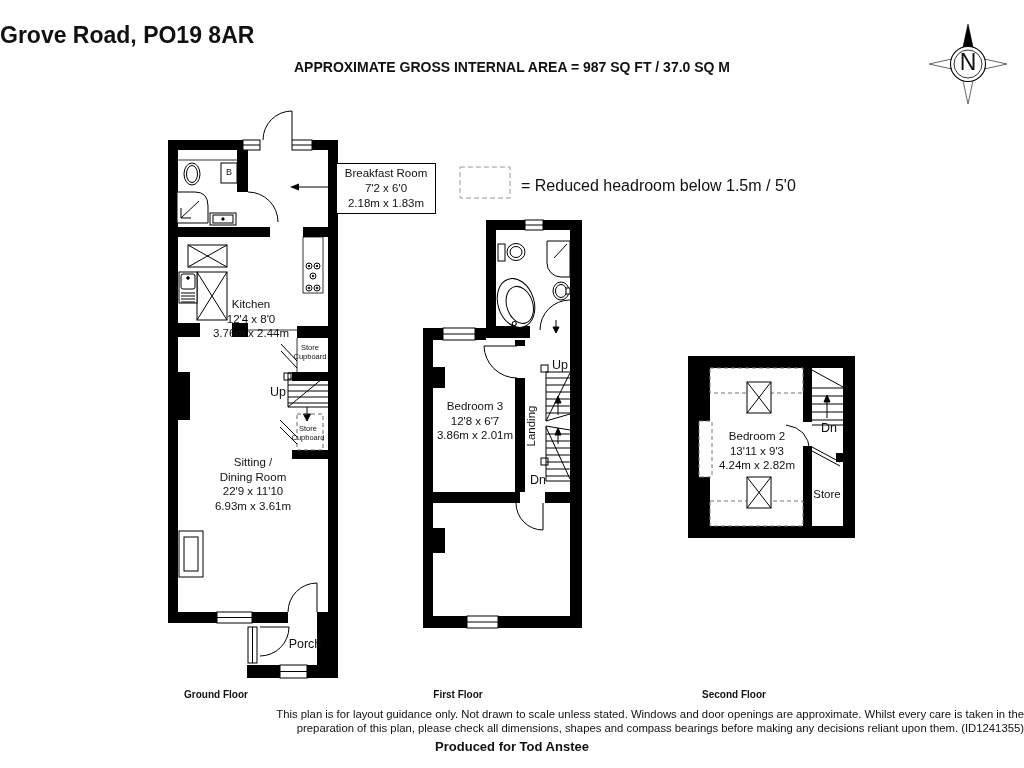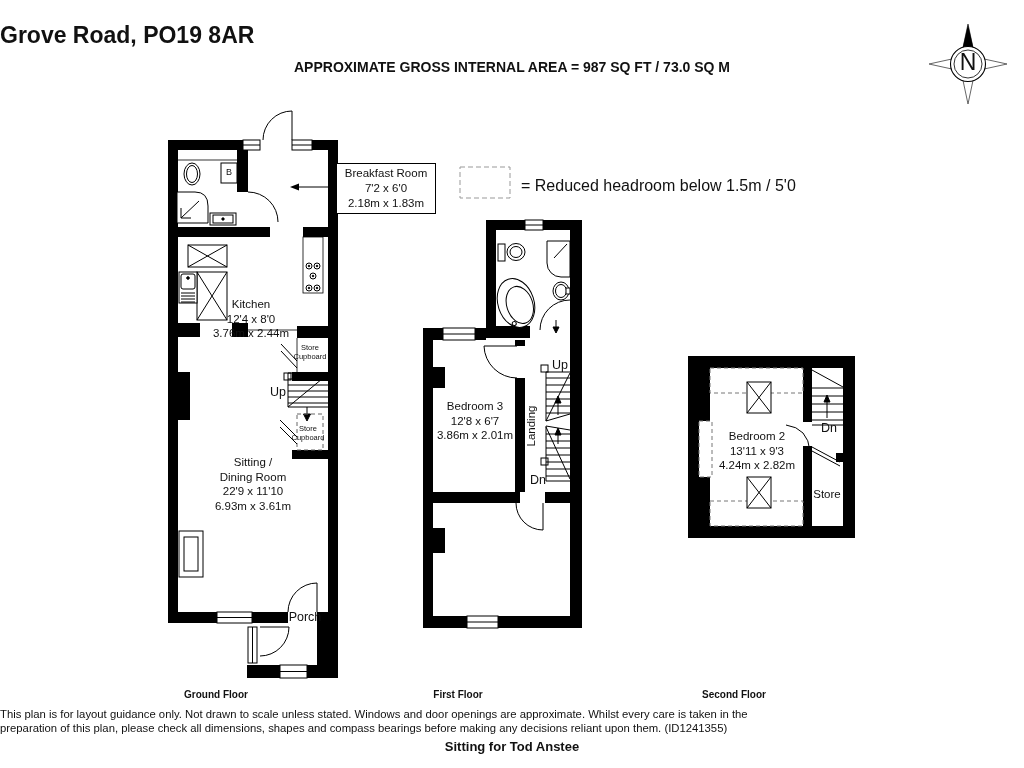--- a/index.html
+++ b/index.html
@@ -17,21 +17,21 @@
   .title{position:absolute;left:0;top:22px;width:100%;
          font-size:23px;font-weight:bold;}
   .subtitle{position:absolute;left:0;top:59px;width:100%;text-align:center;
             font-size:14px;font-weight:bold;}
   .callout{position:absolute;left:336px;top:163px;width:92px;background:#fff;
            border:1px solid #000;padding:2px 3px;text-align:center;font-size:11.5px;
            line-height:1.3;white-space:pre-line;}
   .legend-text{position:absolute;left:521px;top:177px;font-size:16px;}
   .compass-n{position:absolute;left:968px;top:64px;transform:translate(-50%,-54%);
              font-size:23px;}
-  .disclaimer{position:absolute;left:0;top:707px;width:100%;text-align:left;
+  .disclaimer{position:absolute;left:0;top:707px;width:100%;text-align:right;
               font-size:11.3px;line-height:1.25;white-space:pre-line;}
   .produced{position:absolute;left:0;top:739px;width:100%;text-align:center;
             font-size:13px;font-weight:bold;}
 </style>
 </head>
 <body>
 
 <div class="canvas">
 
 <svg width="1024" height="768" viewBox="0 0 1024 768">
@@ -308,36 +308,36 @@
 
   <g>
     <polygon points="968,24 975,57 1007,64 975,71 968,104 961,71 929,64 961,57" fill="#fff" stroke="#555" stroke-width="0.9"></polygon>
     <polygon points="968,24 975.5,57.5 960.5,57.5" fill="#000"></polygon>
     <circle cx="968" cy="64" r="17.5" fill="#fff" stroke="#000" stroke-width="1.1"></circle>
     <circle cx="968" cy="64" r="14" fill="#fff" stroke="#000" stroke-width="0.8"></circle>
   </g>
 </svg>
 
   <div class="title">Grove Road, PO19 8AR</div>
-  <div class="subtitle">APPROXIMATE GROSS INTERNAL AREA = 987 SQ FT / 73.0 SQ M</div>
+  <div class="subtitle">APPROXIMATE GROSS INTERNAL AREA = 987 SQ FT / 37.0 SQ M</div>
   <div class="compass-n">N</div>
 
   <div class="callout">Breakfast Room
 7'2 x 6'0
 2.18m x 1.83m</div>
   <div class="legend-text">= Reduced headroom below 1.5m / 5'0</div>
 
   <div class="lbl" style="left:251px;top:283px;margin-top:36px;">Kitchen
 12'4 x 8'0
 3.76m x 2.44m</div>
   <div class="lbl" style="left:253px;top:484px;text-align:center;">Sitting /
 Dining Room
 22'9 x 11'10
 6.93m x 3.61m</div>
-  <div class="lbl dir" style="left:305px;top:617px;">Porch</div>
+  <div class="lbl dir" style="left:305px;top:644px;">Porch</div>
   <div class="lbl dir" style="left:278px;top:392px;">Up</div>
   <div class="lbl small" style="left:310px;top:352px;">Store
 Cupboard</div>
   <div class="lbl small" style="left:308px;top:433px;">Store
 Cupboard</div>
   <div class="lbl tiny" style="left:229px;top:173px;">B</div>
   <div class="floor-name" style="left:216px;top:694px;">Ground Floor</div>
 
   <div class="lbl" style="left:475px;top:421px;">Bedroom 3
 12'8 x 6'7
@@ -349,14 +349,14 @@
 
   <div class="lbl" style="left:757px;top:451px;">Bedroom 2
 13'11 x 9'3
 4.24m x 2.82m</div>
   <div class="lbl" style="left:827px;top:494px;">Store</div>
   <div class="lbl dir" style="left:829px;top:428px;">Dn</div>
   <div class="floor-name" style="left:734px;top:694px;">Second Floor</div>
 
   <div class="disclaimer">This plan is for layout guidance only. Not drawn to scale unless stated. Windows and door openings are approximate. Whilst every care is taken in the
 preparation of this plan, please check all dimensions, shapes and compass bearings before making any decisions reliant upon them. (ID1241355)</div>
-  <div class="produced">Sitting for Tod Anstee</div>
+  <div class="produced">Produced for Tod Anstee</div>
 </div>
 
 </body></html>

